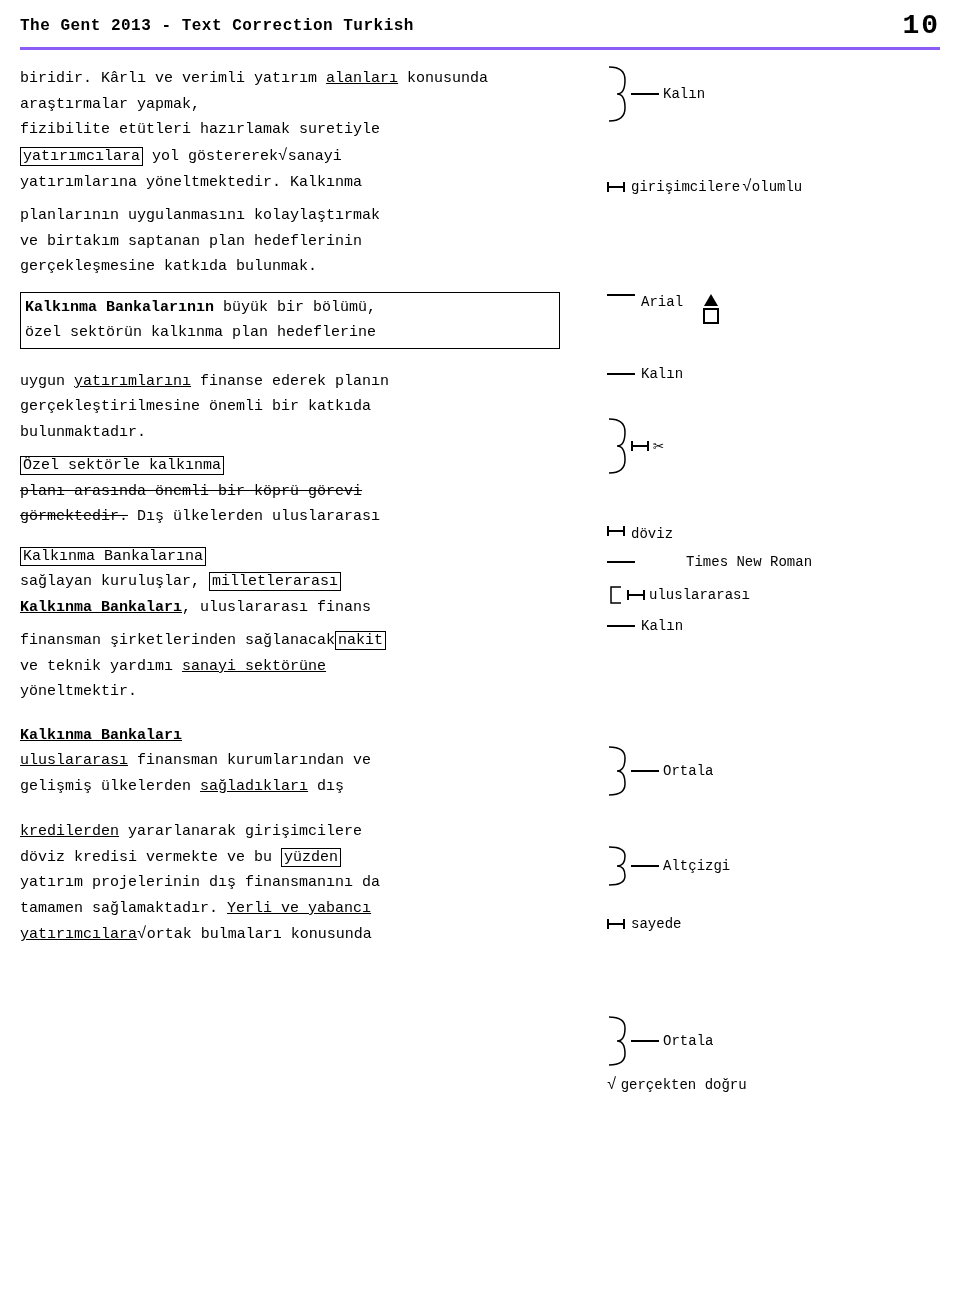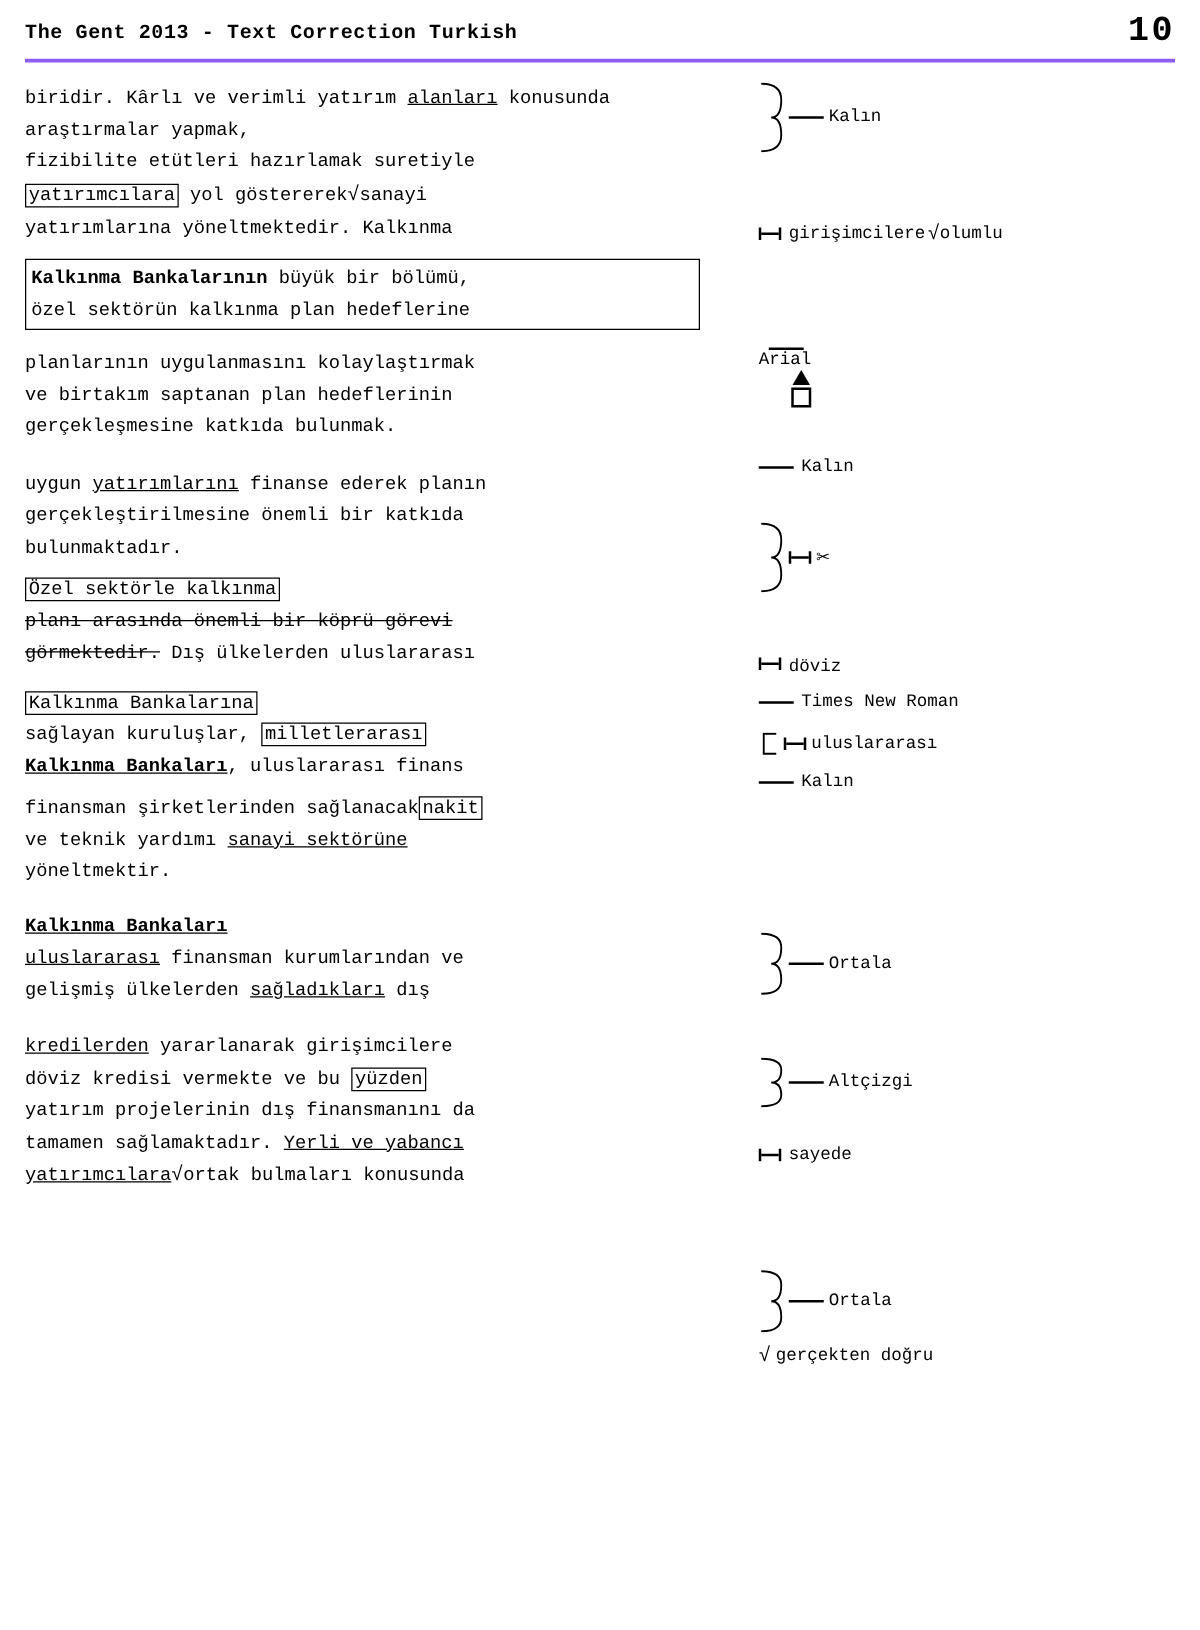--- a/index.html
+++ b/index.html
@@ -76,30 +76,30 @@
   <div style="display:flex; gap:0;">
 
     <div style="width:590px; line-height:1.68; font-size:15px;">
 
       
       <div class="text-block">
         <span>biridir. </span><span>Kârlı ve verimli yatırım <span class="underline">alanları</span> konusunda araştırmalar yapmak,<br>fizibilite etütleri hazırlamak suretiyle<br></span><span class="inline-box">yatırımcılara</span><span> yol göstererek</span><span class="sqrt-sym">√</span><span>sanayi<br>yatırımlarına yöneltmektedir. Kalkınma</span>
       </div>
 
       
-      <div class="text-block" style="margin-top:4px; border: 1.5px solid #000; display:inline-block; padding: 2px 4px; width:540px;">
-        <span class="bold">Kalkınma Bankalarının</span> büyük bir bölümü,<br>
-        özel sektörün kalkınma plan hedeflerine
-      </div>
-
-      
       <div class="text-block" style="margin-top:6px;">
         planlarının uygulanmasını kolaylaştırmak<br>
         ve birtakım saptanan plan hedeflerinin<br>
         gerçekleşmesine katkıda bulunmak.
+      </div>
+
+      
+      <div class="text-block" style="margin-top:4px; border: 1.5px solid #000; display:inline-block; padding: 2px 4px; width:540px;">
+        <span class="bold">Kalkınma Bankalarının</span> büyük bir bölümü,<br>
+        özel sektörün kalkınma plan hedeflerine
       </div>
 
       
       <div style="height:12px;"></div>
 
       
       <div class="text-block">
         uygun <span class="underline">yatırımlarını</span> finanse ederek planın<br>
         gerçekleştirilmesine önemli bir katkıda<br>
         bulunmaktadır.
@@ -172,21 +172,21 @@
           <span style="width:2px; height:10px; background:#000; display:inline-block;"></span>
           <span style="width:14px; height:2px; background:#000; display:inline-block;"></span>
           <span style="width:2px; height:10px; background:#000; display:inline-block;"></span>
         </span>
         <span>girişimcilere </span>
 
         <span style="font-size:16px; margin-left:2px;">√</span>
         <span>olumlu</span>
       </div>
 
-      <div style="position:absolute; top:212px; left:10px; display:flex; align-items:flex-end;flex-direction:column;">
+      <div style="position:absolute; top:228px; left:10px; display:flex; align-items:flex-start;">
         <span style="display:inline-block; width:28px; height:2px; background:#000; margin-right:6px;"></span>
         <span>Arial</span>
 
         <span style="margin-left:20px; display:inline-flex; flex-direction:column; align-items:center;">
           <span style="width:0; height:0; border-left:7px solid transparent; border-right:7px solid transparent; border-bottom:12px solid #000; display:inline-block;"></span>
           <span style="width:16px; height:16px; border:2px solid #000; display:inline-block; margin-top:2px;"></span>
         </span>
       </div>
 
       <div style="position:absolute; top:300px; left:10px; display:flex; align-items:center;">
@@ -208,21 +208,21 @@
 
       <div style="position:absolute; top:460px; left:10px; display:flex; align-items:flex-start;">
         <span style="display:inline-flex; align-items:center; margin-right:6px;">
           <span style="width:2px; height:10px; background:#000; display:inline-block;"></span>
           <span style="width:14px; height:2px; background:#000; display:inline-block;"></span>
           <span style="width:2px; height:10px; background:#000; display:inline-block;"></span>
         </span>
         <span>döviz</span>
       </div>
 
-      <div style="position:absolute; top:488px; left:10px; display:flex; align-items:center;">
+      <div style="position:absolute; top:488px; left:10px; display:flex; align-items:center;gap:45px;">
         <span style="display:inline-block; width:28px; height:2px; background:#000; margin-right:6px;"></span>
         <span>Times New Roman</span>
       </div>
 
       <div style="position:absolute; top:520px; left:10px; display:flex; align-items:center;">
 
         <svg width="16" height="18" viewBox="0 0 16 18" fill="none" xmlns="http://www.w3.org/2000/svg">
           <path d="M14,1 L4,1 L4,17 L14,17" stroke="black" stroke-width="1.5" fill="none"></path>
         </svg>
         <span style="display:inline-flex; align-items:center; margin:0 4px;">

